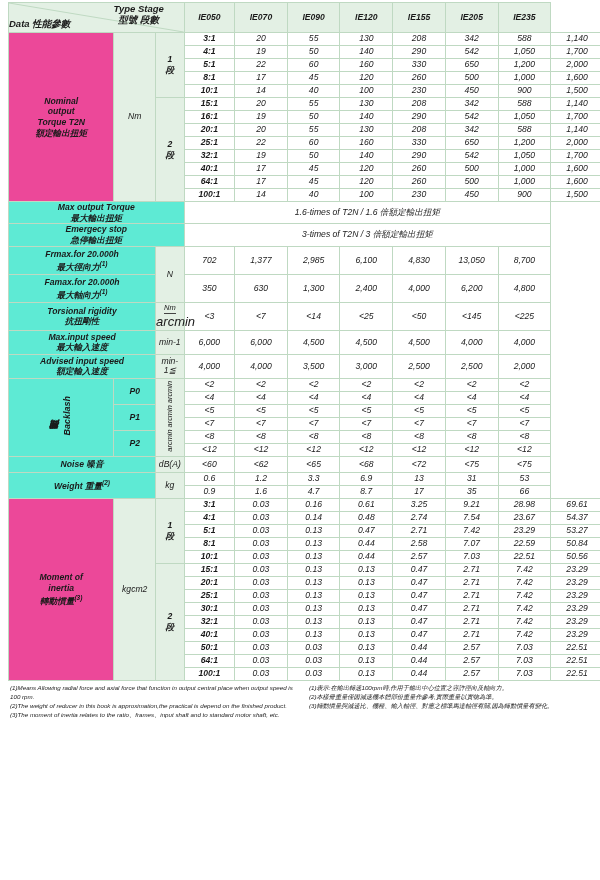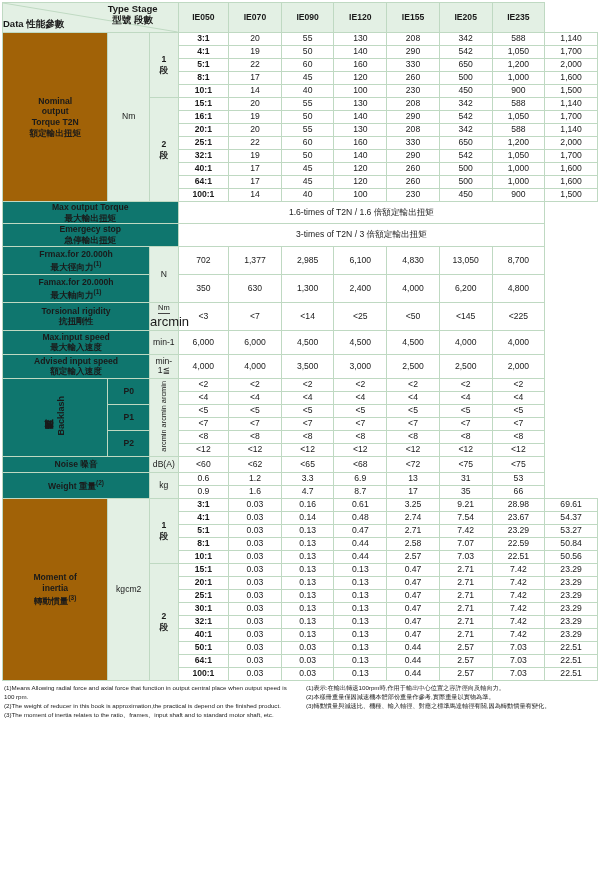--- a/index.html
+++ b/index.html
@@ -4,34 +4,34 @@
 <style>
   * { box-sizing: border-box; }
   html, body { margin:0; padding:0; }
   body {
     width:600px; height:880px;
     font-family:"Liberation Sans", sans-serif;
     background:#ffffff;
     color:#1a1a1a;
     font-size:9px;
   }
-  #sheet { width:600px; height:868px; position:relative; padding:2px 2px 0 2px; }
+  #sheet { width:600px; height:868px; position:relative; padding:2px 2px 0 8px;font-style:italic; }
   table.spec { border-collapse:collapse; width:596px; table-layout:fixed; }
   table.spec td, table.spec th {
     border:1px solid #bfd9c2;
     padding:0;
     text-align:center;
     vertical-align:middle;
     font-size:8.6px;
     line-height:1.15;
     height:13px;
   }
   .hdr { background:#e3f0e4; font-weight:bold; font-size:9.5px; }
-  .lbl { background:#a16207; font-weight:bold; font-size:10px; }
-  .lbl-small { background:#0f766e; font-weight:bold; font-size:8.4px; }
+  .lbl { background:#ec4899; font-weight:bold; font-size:10px; }
+  .lbl-small { background:#5eead4; font-weight:bold; font-size:8.4px; }
   .unit { background:#e3f0e4; font-size:9px; font-weight:normal; }
   .stage { background:#e3f0e4; font-weight:bold; font-size:10px; }
   .ratio { background:#ffffff; font-weight:bold; font-size:8.6px; }
   .val { background:#ffffff; font-size:8.6px; }
   .wide { font-size:9.6px; }
   .vert {
     writing-mode:vertical-rl;
     transform:rotate(180deg);
     white-space:nowrap;
     font-size:9px;

